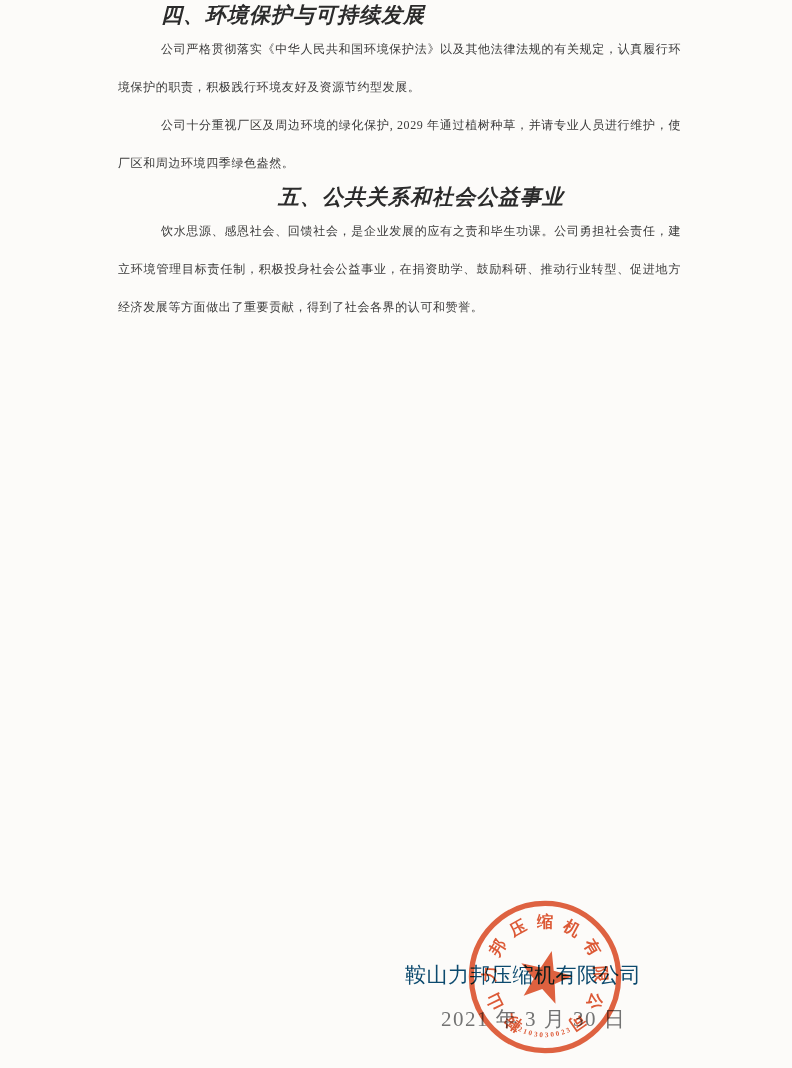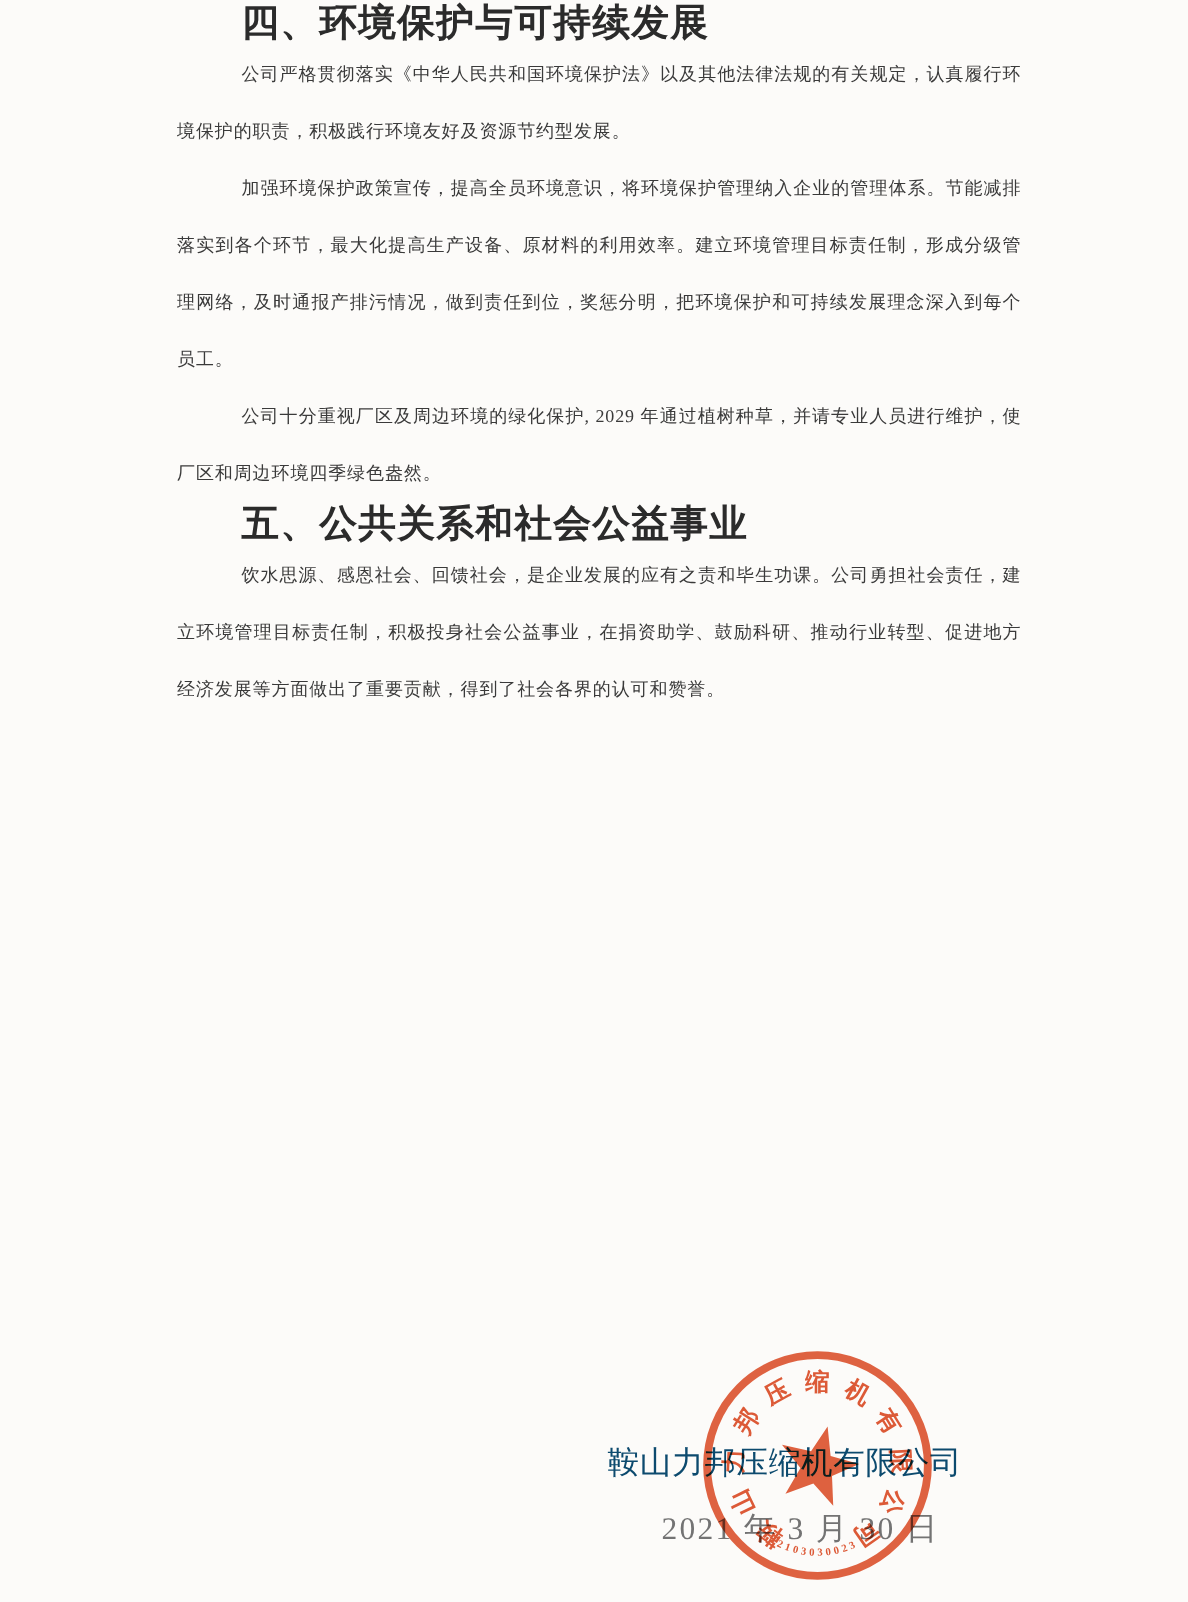--- a/index.html
+++ b/index.html
@@ -16,29 +16,30 @@
     overflow:hidden;
   }
   .content{
     position:absolute;
     left:118px;top:0;
     width:563px;
   }
   h2.sec{
     font-family:"Liberation Sans", sans-serif;
     font-weight:700;
-    font-size:25px;
+    font-size:21px;
     color:#2b2b2b;
     margin:0;
     padding-left:43px;
     line-height:30px;
     letter-spacing:1px;
+    font-style:italic;
   }
   .h-1{margin-top:16px;}
-  .h-2{margin-top:36px;}
+  .h-2{margin-top:36px;text-align:center;}
   p.para{
     margin:0;
     font-size:12px;
     line-height:38px;
     text-align:justify;
     text-indent:43px;
     letter-spacing:.6px;
     color:#3a3a3a;
   }
   .p1{margin-top:49px;}
@@ -69,21 +70,20 @@
     opacity:.93;
   }
 </style>
 </head>
 <body>
 
 <div class="page">
   <div class="content">
     <h2 class="sec h-1">四、环境保护与可持续发展</h2>
     <p class="para p1">公司严格贯彻落实《中华人民共和国环境保护法》以及其他法律法规的有关规定，认真履行环境保护的职责，积极践行环境友好及资源节约型发展。</p>
-    <p class="para p2">加强环境保护政策宣传，提高全员环境意识，将环境保护管理纳入企业的管理体系。节能减排落实到各个环节，最大化提高生产设备、原材料的利用效率。建立环境管理目标责任制，形成分级管理网络，及时通报产排污情况，做到责任到位，奖惩分明，把环境保护和可持续发展理念深入到每个员工。</p>
     <p class="para p3">公司十分重视厂区及周边环境的绿化保护, 2029 年通过植树种草，并请专业人员进行维护，使厂区和周边环境四季绿色盎然。</p>
     <h2 class="sec h-2">五、公共关系和社会公益事业</h2>
     <p class="para p4">饮水思源、感恩社会、回馈社会，是企业发展的应有之责和毕生功课。公司勇担社会责任，建立环境管理目标责任制，积极投身社会公益事业，在捐资助学、鼓励科研、推动行业转型、促进地方经济发展等方面做出了重要贡献，得到了社会各界的认可和赞誉。</p>
   </div>
 
   <div class="company-line">鞍山力邦压缩机有限公司</div>
   <div class="date-line">2021 年 3 月 30 日</div>
 
   <svg class="seal" viewBox="0 0 180 180" aria-hidden="true">
       <circle cx="90" cy="90" r="77" fill="none" stroke="#dd4e28" stroke-width="5.5" opacity="0.95"></circle>

